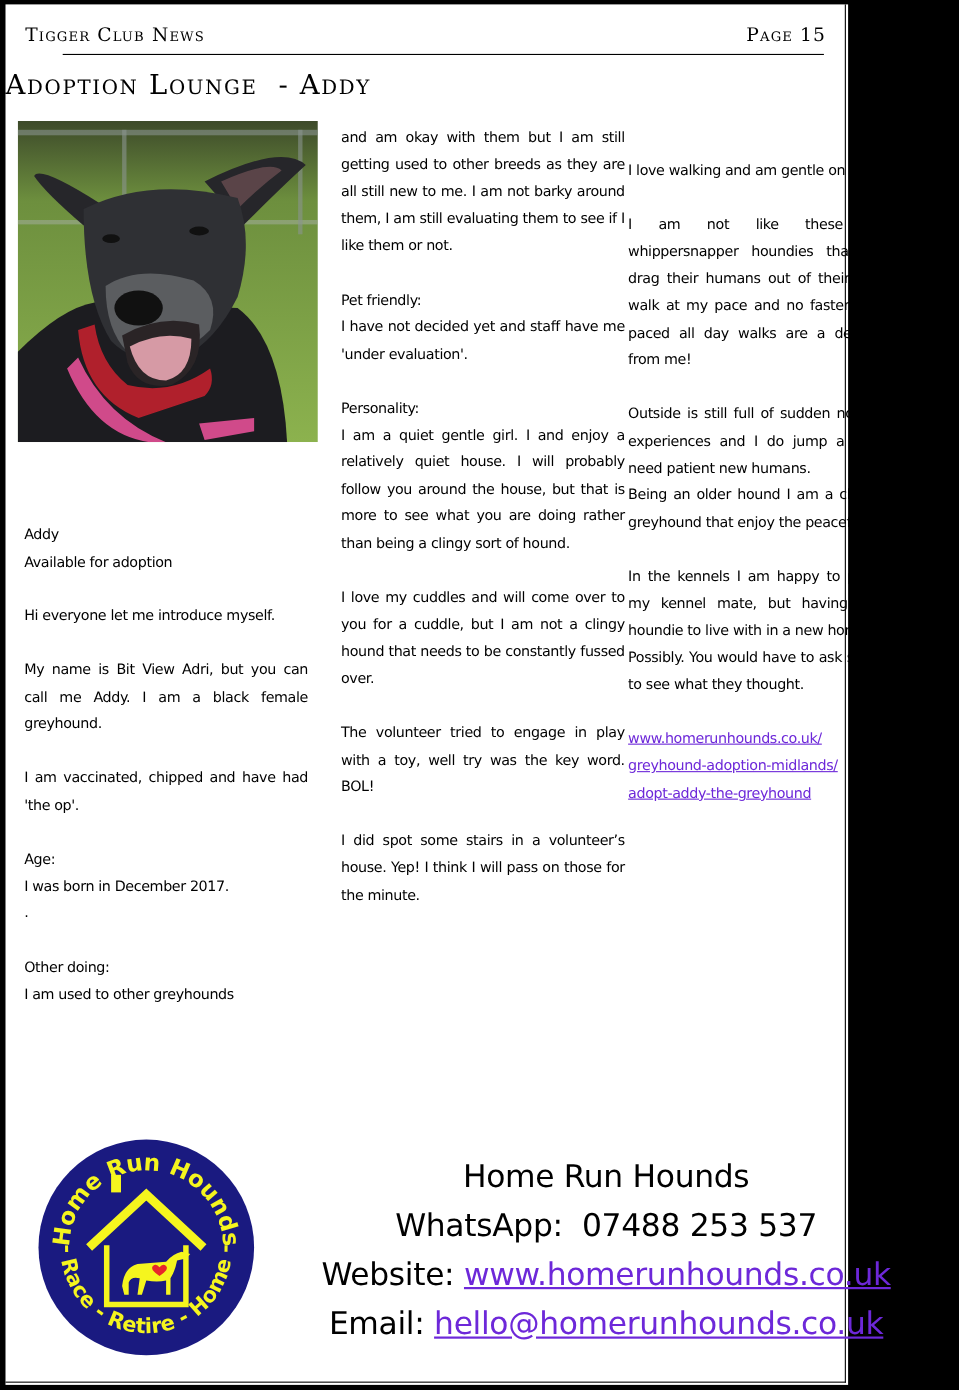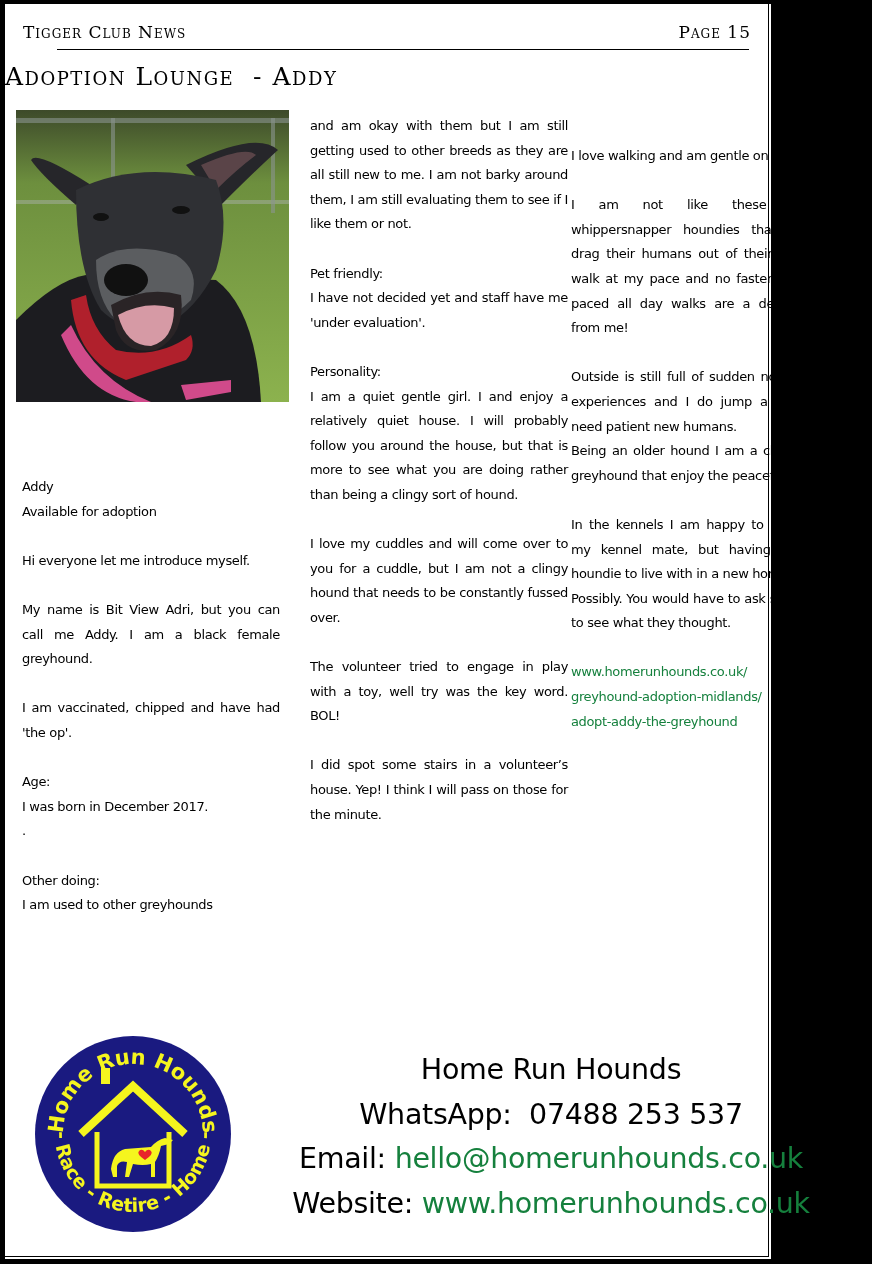--- a/index.html
+++ b/index.html
@@ -26,21 +26,21 @@
   .col {
     position: absolute; font-size: 13px; line-height: 24.6px; text-align: justify;
     font-family: "DejaVu Sans", sans-serif; letter-spacing: -0.35px;
   }
   .col p { margin: 0 0 24.6px 0; }
   .col p.tight { margin-bottom: 0; }
   .col .lbl { font-weight: normal; display:block; }
   .col1 { left: 17px; top: 423px; width: 258px; margin-top: 48px; }
   .col2 { left: 305px; top: 110px; width: 258px; }
   .col3 { left: 566px; top: 105px; width: 258px; margin-top: 35px; }
-  a.link { color: #15803d; }
+  a.link { color: #6d28d9; text-decoration: underline; }
   .col3 .url { text-align: left; word-break: break-all; }
   .logo { position:absolute; left: 28px; top: 1030px; width: 200px; height: 200px; }
   .contact {
     position: absolute; left: 250px; width: 592px; top: 1044px; text-align: center;
     font-family: "DejaVu Sans", sans-serif; font-size: 28.5px; line-height: 44.5px; letter-spacing: -0.3px;
   }
   .contact div { white-space: nowrap; }
 </style>
 </head>
 <body>
@@ -158,21 +158,21 @@
     </svg>
   </div>
 
   <div class="contact">
     <div>Home Run Hounds</div>
     <div>
       <span>WhatsApp:</span>&nbsp;
       <span>07488 253 537</span>
     </div>
     <div>
+      <span>Website:</span>
+      <a class="link">www.homerunhounds.co.uk</a>
+    </div>
+    <div>
       <span>Email:</span>
       <a class="link">hello@homerunhounds.co.uk</a>
-    </div>
-    <div>
-      <span>Website:</span>
-      <a class="link">www.homerunhounds.co.uk</a>
     </div>
   </div>
 </div>
 
 </body></html>

